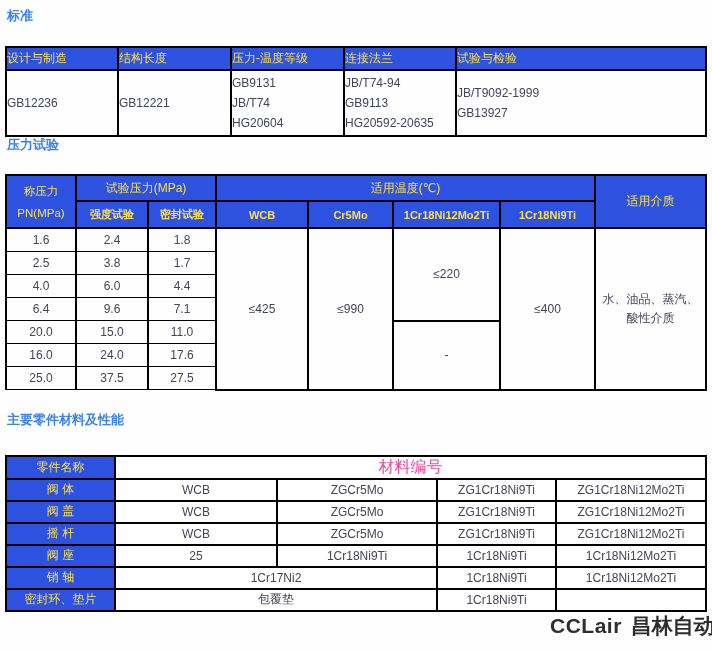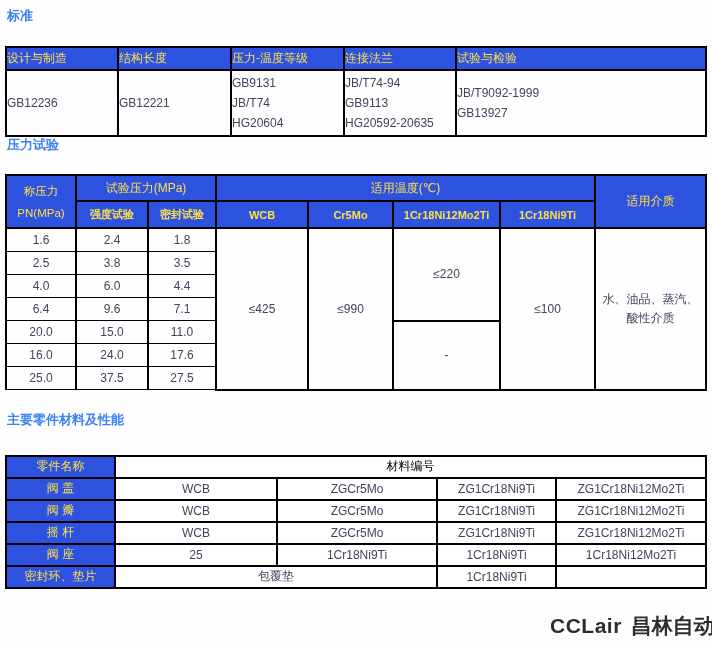--- a/index.html
+++ b/index.html
@@ -53,21 +53,21 @@
 
   
   .materials { margin-top:28px; }
   .materials th {
     height:20px; text-align:center; vertical-align:middle; font-size:12px;
   }
   .materials td {
     height:20px; text-align:center; vertical-align:middle;
     background:#ffffff; color:#43435c; font-size:11.5px;
   }
-  .materials td.code-header { color:#000000; font-size:12px; }
+  .materials td.code-header { color:#ec4899; font-size:16px; }
 
   
   .watermark {
     position:absolute; left:534px; top:612px; white-space:nowrap;
     color:#2d2d2d; font-size:21px; z-index:5;
   }
   .watermark .latin { font-weight:600; letter-spacing:0.5px;margin-left:16px; }
   .watermark .cjk { font-weight:bold; margin-left:3px; }
 </style>
 </head>
@@ -153,27 +153,27 @@
       </tr>
     </thead>
     <tbody id="pressure-body">
         <tr>
           <td class="num">1.6</td>
           <td class="num">2.4</td>
           <td class="num">1.8</td>
           <td rowspan="7">≤425</td>
           <td rowspan="7">≤990</td>
           <td rowspan="4">≤220</td>
-          <td rowspan="7">≤100</td>
+          <td rowspan="7">≤400</td>
           <td rowspan="7" class="medium">水、油品、蒸汽、酸性介质</td>
         </tr>
         <tr>
           <td class="num">2.5</td>
           <td class="num">3.8</td>
-          <td class="num">3.5</td>
+          <td class="num">1.7</td>
         </tr>
         <tr>
           <td class="num">4.0</td>
           <td class="num">6.0</td>
           <td class="num">4.4</td>
         </tr>
         <tr>
           <td class="num">6.4</td>
           <td class="num">9.6</td>
           <td class="num">7.1</td>
@@ -205,49 +205,55 @@
         <col style="width:162px">
         <col style="width:160px">
       <col style="width:119px">
         <col style="width:150px">
     </colgroup>
     <tbody id="materials-body">
       <tr>
         <th>零件名称</th>
         <td colspan="4" class="code-header">材料编号</td>
       </tr>
+    <tr>
+          <th>阀 体</th>
+          <td>WCB</td>
+          <td>ZGCr5Mo</td>
+          <td>ZG1Cr18Ni9Ti</td>
+          <td>ZG1Cr18Ni12Mo2Ti</td>
+        </tr>
         <tr>
           <th>阀 盖</th>
           <td>WCB</td>
           <td>ZGCr5Mo</td>
           <td>ZG1Cr18Ni9Ti</td>
           <td>ZG1Cr18Ni12Mo2Ti</td>
         </tr>
         <tr>
-          <th>阀 瓣</th>
-          <td>WCB</td>
-          <td>ZGCr5Mo</td>
-          <td>ZG1Cr18Ni9Ti</td>
-          <td>ZG1Cr18Ni12Mo2Ti</td>
-        </tr>
-        <tr>
           <th>摇 杆</th>
           <td>WCB</td>
           <td>ZGCr5Mo</td>
           <td>ZG1Cr18Ni9Ti</td>
           <td>ZG1Cr18Ni12Mo2Ti</td>
         </tr>
         <tr>
           <th>阀 座</th>
           <td>25</td>
           <td>1Cr18Ni9Ti</td>
           <td>1Cr18Ni9Ti</td>
           <td>1Cr18Ni12Mo2Ti</td>
         </tr>
         <tr>
+          <th>销 轴</th>
+          <td colspan="2">1Cr17Ni2</td>
+          <td>1Cr18Ni9Ti</td>
+          <td>1Cr18Ni12Mo2Ti</td>
+        </tr>
+        <tr>
           <th>密封环、垫片</th>
           <td colspan="2">包覆垫</td>
           <td>1Cr18Ni9Ti</td>
           <td></td>
         </tr>
       </tbody>
   </table>
 
   <div class="watermark">
     <span class="latin">CCLair</span>

